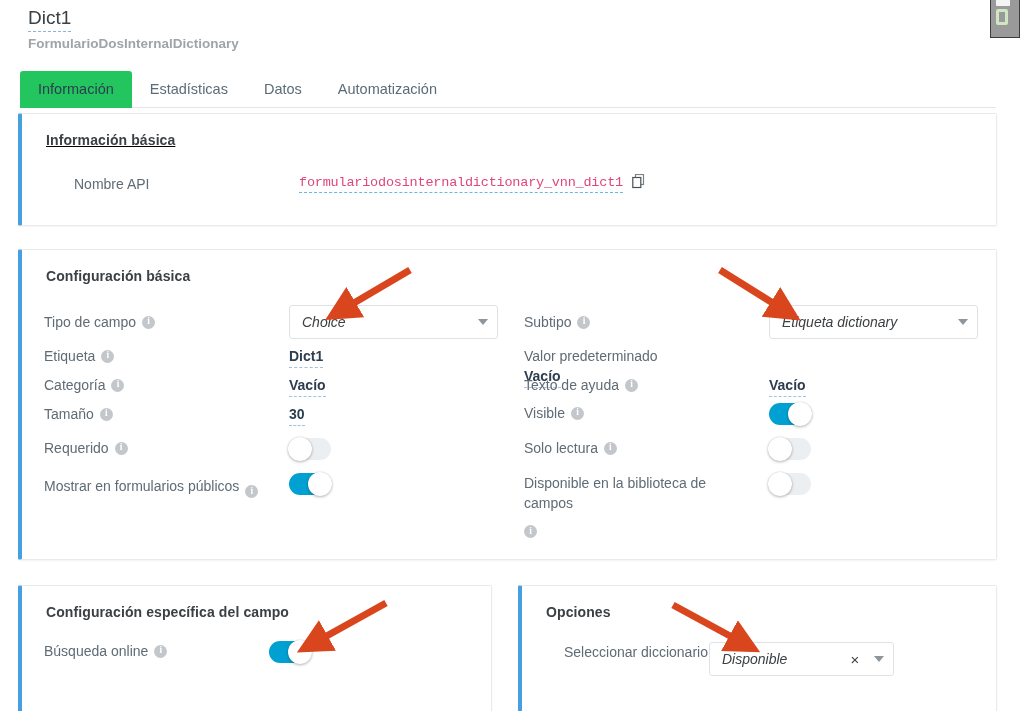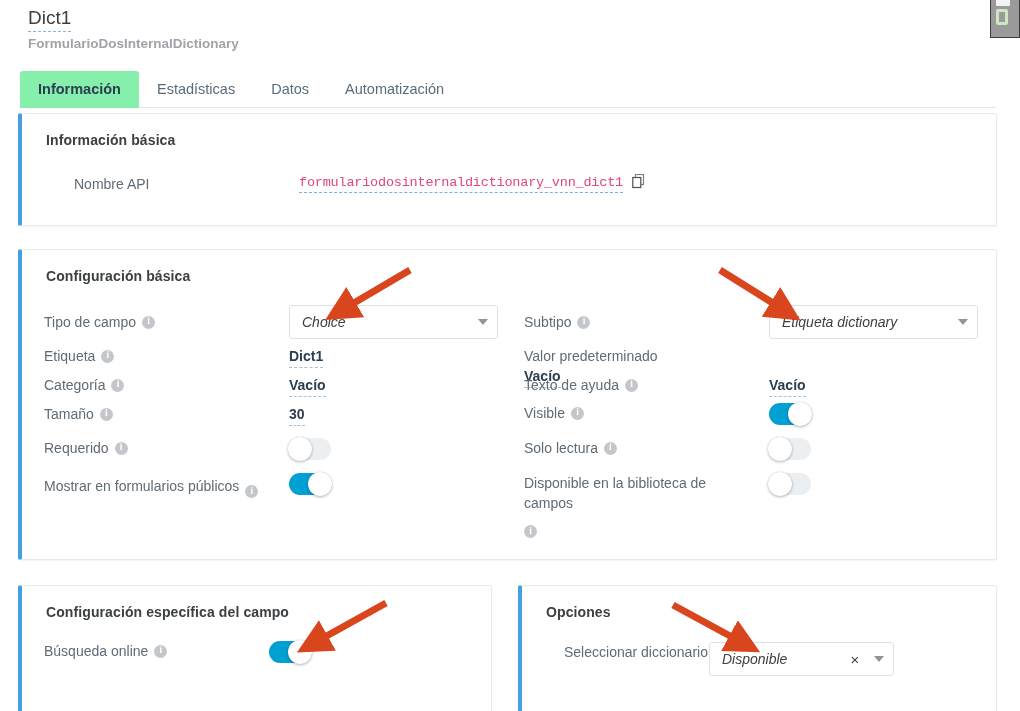--- a/index.html
+++ b/index.html
@@ -32,36 +32,36 @@
   }
   .tabs::after {
     content: ""; position: absolute; left: 0; right: 0; bottom: 0;
     height: 1px; background: #e4e7ea;
   }
   .tab {
     font-size: 14.5px; color: #5a6c7a; padding: 10px 18px 11px 18px;
     cursor: pointer; position: relative; z-index: 1; white-space: nowrap;
   }
   .tab.active {
-    background: #86efac; color: #2c3e50; font-weight: 700;
+    background: #22c55e; color: #2c3e50; font-weight: 400;
     border-radius: 3px 3px 0 0;
   }
 
   
   .card {
     background: #fff; border: 1px solid #e8eaed; border-left: 4px solid #46a0e0;
     border-radius: 2px; box-shadow: 0 1px 2px rgba(0,0,0,0.05);
     position: absolute;
   }
   .card-title {
     font-size: 14px; font-weight: 700; color: #3c4043;
     padding: 18px 0 0 24px; letter-spacing: 0.1px;
   }
 
-  #card-info  { left: 18px; top: 113px;  width: 979px; height: 113px; }
+  #card-info  { left: 18px; top: 113px;  width: 979px; height: 113px; text-decoration: underline; }
   #card-basic { left: 18px; top: 249px;  width: 979px; height: 311px; }
   #card-field { left: 18px; top: 585px;  width: 474px; height: 150px; }
   #card-opts  { left: 518px; top: 585px; width: 479px; height: 150px; }
 
   
   .row {
     display: flex; align-items: flex-start;
     position: absolute;
   }
   .lbl {

